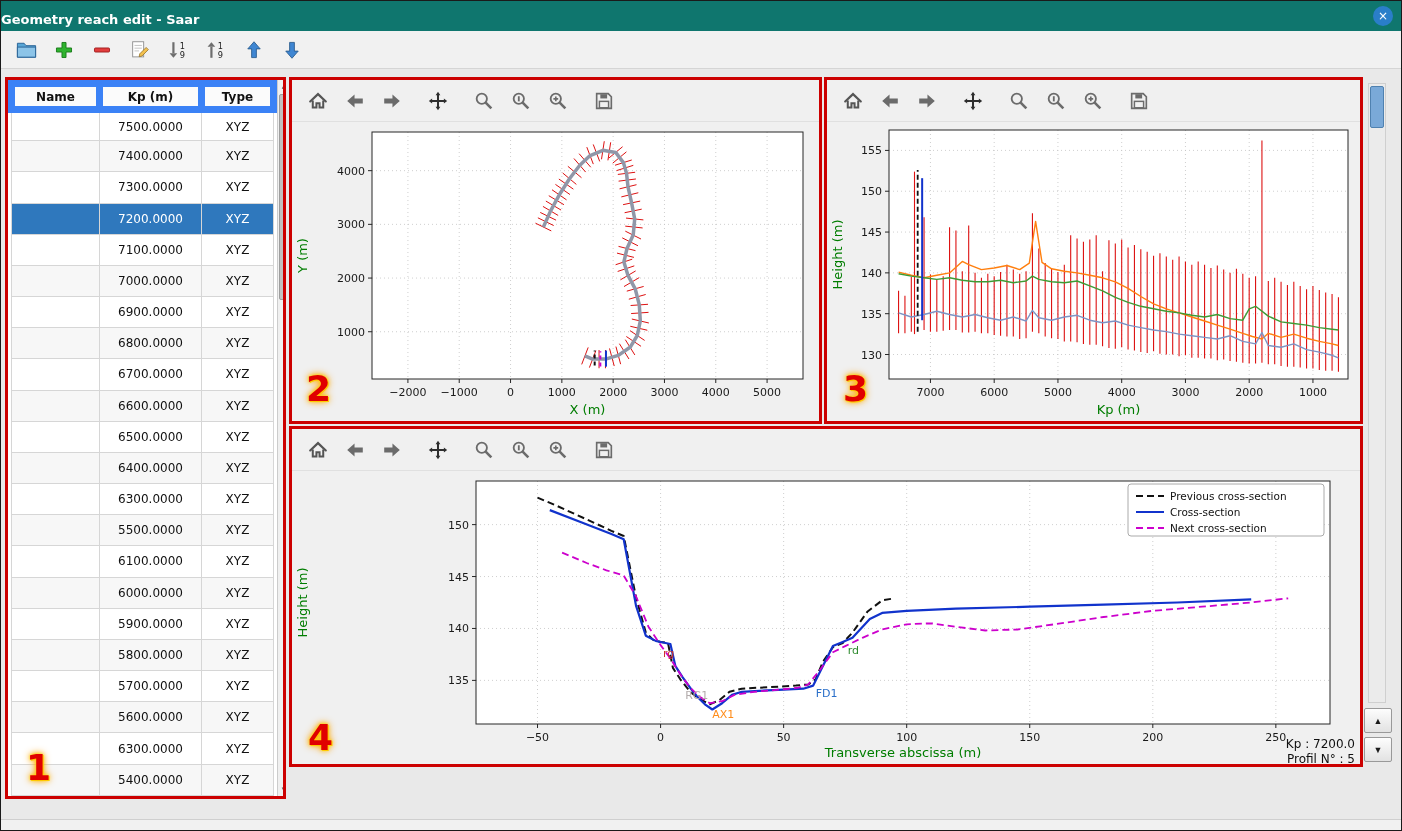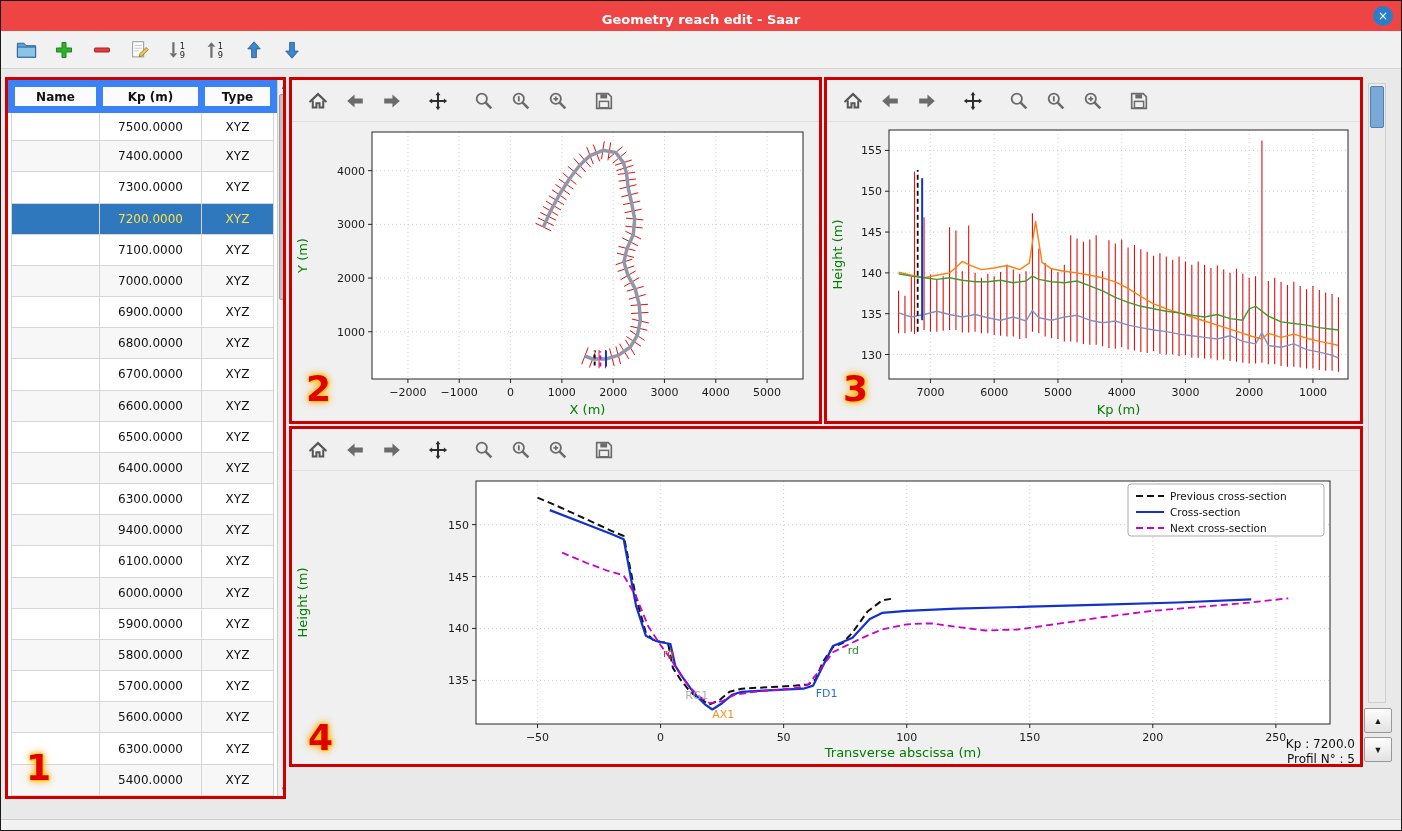--- a/index.html
+++ b/index.html
@@ -1,19 +1,19 @@
 <!DOCTYPE html>
 <html><head>
 <meta charset="utf-8">
 <style>
   *{margin:0;padding:0;box-sizing:border-box;}
   html,body{width:1402px;height:831px;overflow:hidden;}
   body{font-family:"DejaVu Sans",sans-serif;background:#cfcfcf;}
   .window{position:relative;width:1402px;height:831px;background:#e9e9e9;border:1px solid #1a1a1a;overflow:hidden;}
-  .titlebar{position:absolute;left:0;top:0;right:0;height:36px;background:#ef4444;display:flex;align-items:center;justify-content:center;}
+  .titlebar{position:absolute;left:0;top:0;right:0;height:36px;background:#0f766e;display:flex;align-items:center;}
   .titlebar .title{color:#ffffff;font-size:13px;font-weight:bold;}
   .close-btn{position:absolute;right:8px;top:5px;width:20px;height:20px;border-radius:50%;background:#2a7ec9;color:#fff;border:none;font-size:12px;line-height:18px;text-align:center;cursor:pointer;font-family:"DejaVu Sans",sans-serif;}
   .toolbar{position:absolute;left:0;top:30px;right:0;height:38px;background:#f1f1f1;border-bottom:1px solid #d5d5d5;display:flex;align-items:center;padding-left:10px;gap:8px;}
   .tb-btn{width:30px;height:30px;border:none;background:transparent;display:flex;align-items:center;justify-content:center;cursor:pointer;}
   .panel{position:absolute;border:3px solid #cc0000;background:#f0f0f0;overflow:hidden;}
   #panel-table{left:4px;top:76px;width:281px;height:722px;background:#ffffff;}
   #panel-plan{left:288px;top:76px;width:533px;height:347px;}
   #panel-long{left:823px;top:76px;width:539px;height:347px;}
   #panel-cross{left:288px;top:425px;width:1074px;height:341px;}
   .mpl-toolbar{height:42px;background:#f0f0f0;border-bottom:1px solid #e0e0e0;display:flex;align-items:center;padding-left:12px;gap:9px;}
@@ -30,21 +30,21 @@
   #panel-long .bignum{left:16px;bottom:14px;}
   #panel-cross .bignum{left:16px;bottom:8px;}
   .table-wrap{display:flex;height:716px;overflow:hidden;}
   table.profiles{border-collapse:collapse;width:261px;table-layout:fixed;font-size:12px;color:#111;}
   .profiles th{font-weight:bold;border:7px solid #3b82f6;height:26px;background:#fbfbfb;}
   .profiles th:nth-child(1){width:88px;}
   .profiles th:nth-child(2){width:102px;}
   .profiles th:nth-child(3){width:72px;}
   .profiles td{border:1px solid #d6d6d6;height:29px;text-align:center;background:#ffffff;}
   .profiles tr:nth-child(even) td{background:#f7f7f7;}
-  .profiles tr.sel td{background:#2f78bd;color:#fde047;}
+  .profiles tr.sel td{background:#2f78bd;color:#ffffff;}
   .tscroll{position:relative;width:14px;height:716px;background:#f0f0f0;border-left:1px solid #cccccc;}
   .tarrow{position:absolute;left:0;width:13px;text-align:center;font-size:7px;color:#555;}
   .tarrow.up{top:2px;}
   .tarrow.down{bottom:2px;}
   .tthumb{position:absolute;left:1px;top:14px;width:11px;height:206px;background:#c2c2c2;border:1px solid #9d9d9d;border-radius:2px;}
   .vscroll{position:absolute;left:1367px;top:82px;width:18px;height:620px;background:#ebebeb;border:1px solid #cfcfcf;}
   .vthumb{position:absolute;left:1px;top:2px;width:14px;height:42px;background:#7aa9d8;border:1px solid #4f81b0;border-radius:2px;}
   .nav-btn{position:absolute;left:1363px;width:28px;height:25px;border:1px solid #999;background:linear-gradient(#fdfdfd,#e2e2e2);font-size:9px;color:#1a1a1a;display:flex;align-items:center;justify-content:center;cursor:pointer;border-radius:2px;}
   #nav-up{top:707px;}
   #nav-down{top:736px;}
@@ -183,21 +183,21 @@
               <td>6400.0000</td>
               <td>XYZ</td>
             </tr>
             <tr>
               <td></td>
               <td>6300.0000</td>
               <td>XYZ</td>
             </tr>
             <tr>
               <td></td>
-              <td>9400.0000</td>
+              <td>5500.0000</td>
               <td>XYZ</td>
             </tr>
             <tr>
               <td></td>
               <td>6100.0000</td>
               <td>XYZ</td>
             </tr>
             <tr>
               <td></td>
               <td>6000.0000</td>

